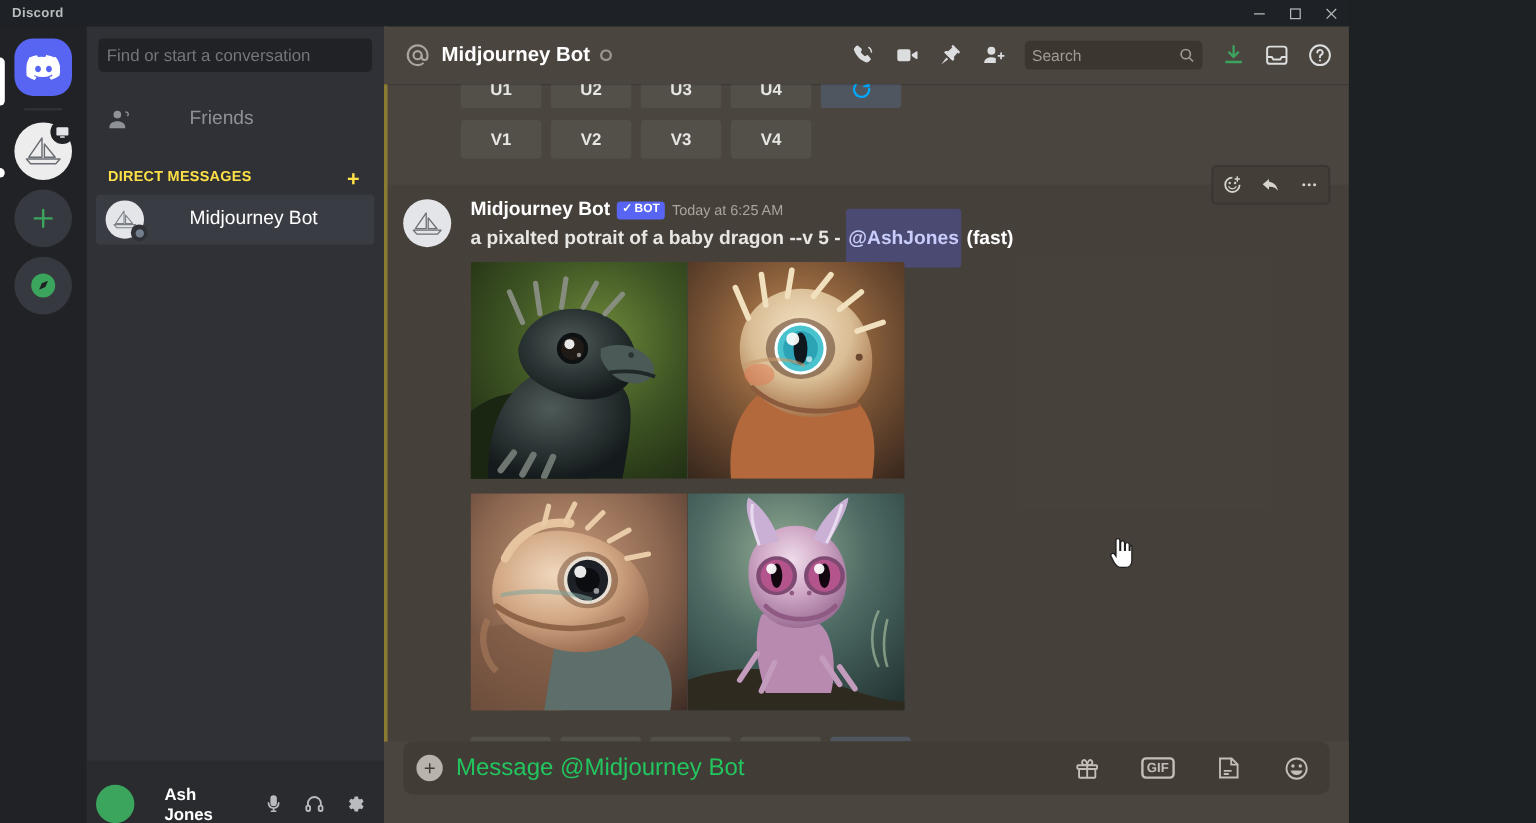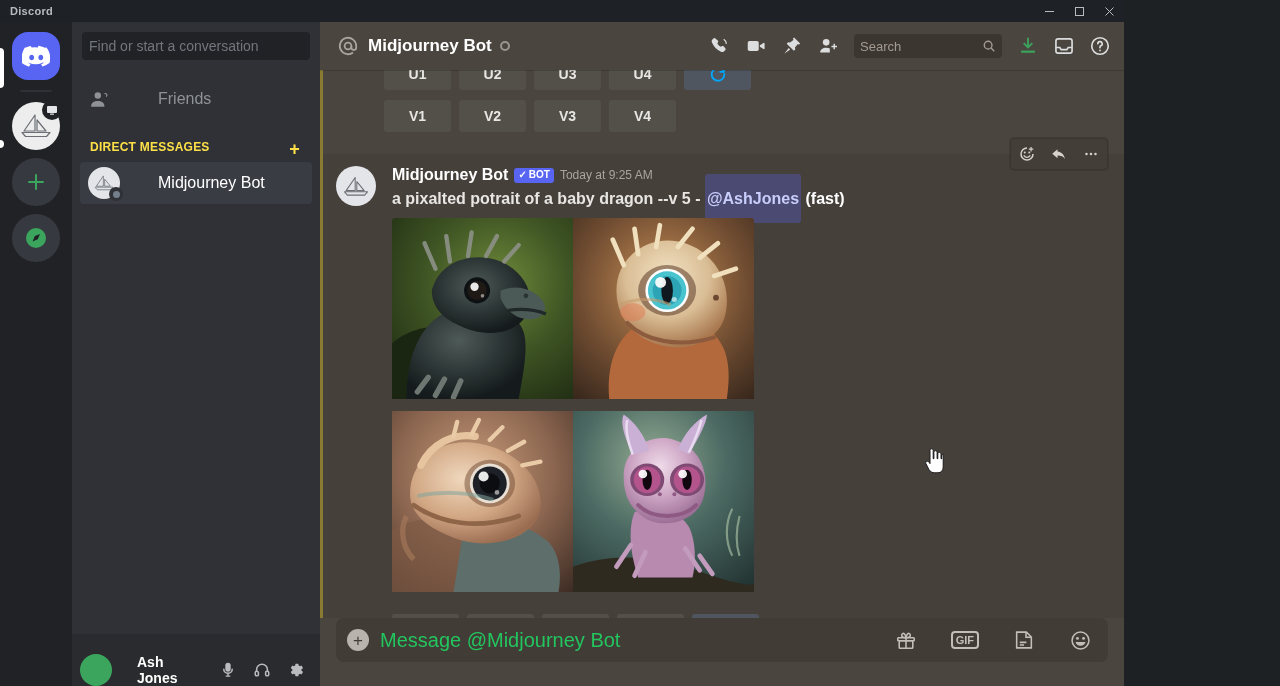--- a/index.html
+++ b/index.html
@@ -461,21 +461,21 @@
               </svg>
             </div>
 
             <div class="msg-content">
               <div class="msg-head">
                 <span class="msg-author">Midjourney Bot</span>
                 <span class="bot-tag">
                   <span>✓</span>
                   <span>BOT</span>
                 </span>
-                <span class="msg-time">Today at 9:25 AM</span>
+                <span class="msg-time">Today at 6:25 AM</span>
               </div>
 
               <div class="msg-text">
                 <span class="dim">a pixalted potrait of a baby dragon --v 5</span>
                 <span class="dim">-</span>
                 <span class="mention">@AshJones</span>
                 <span class="paren">(fast)</span>
               </div>
 
               <div class="grid">

